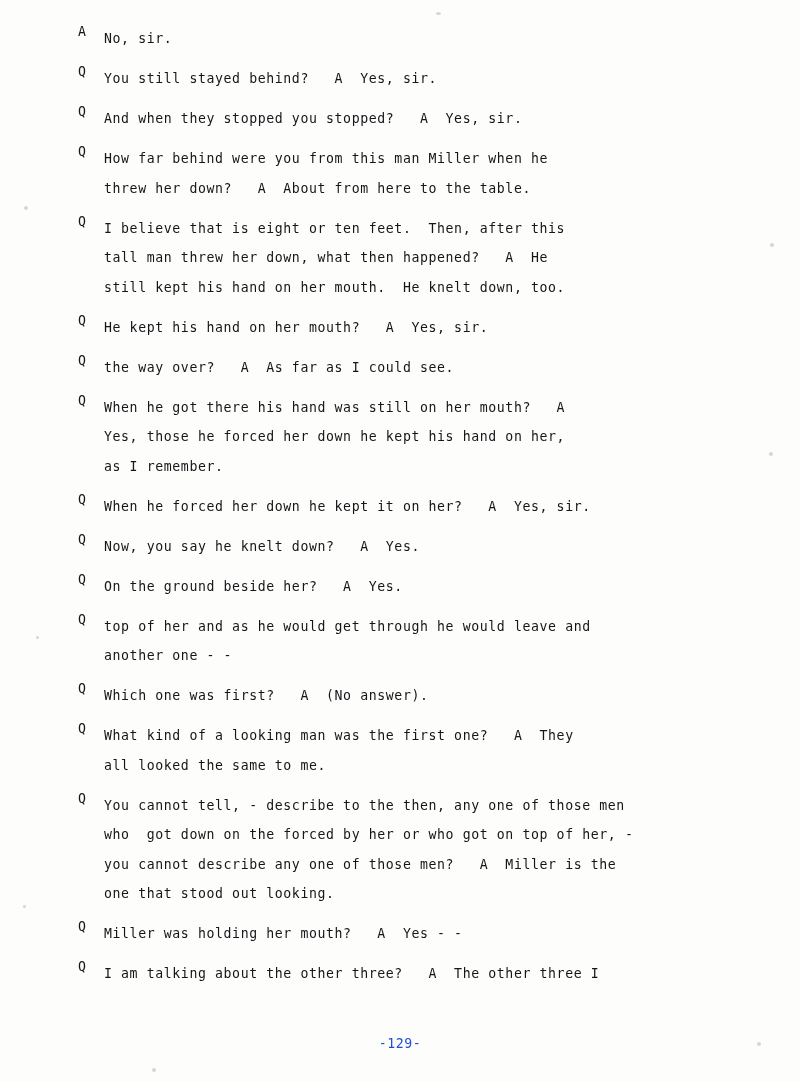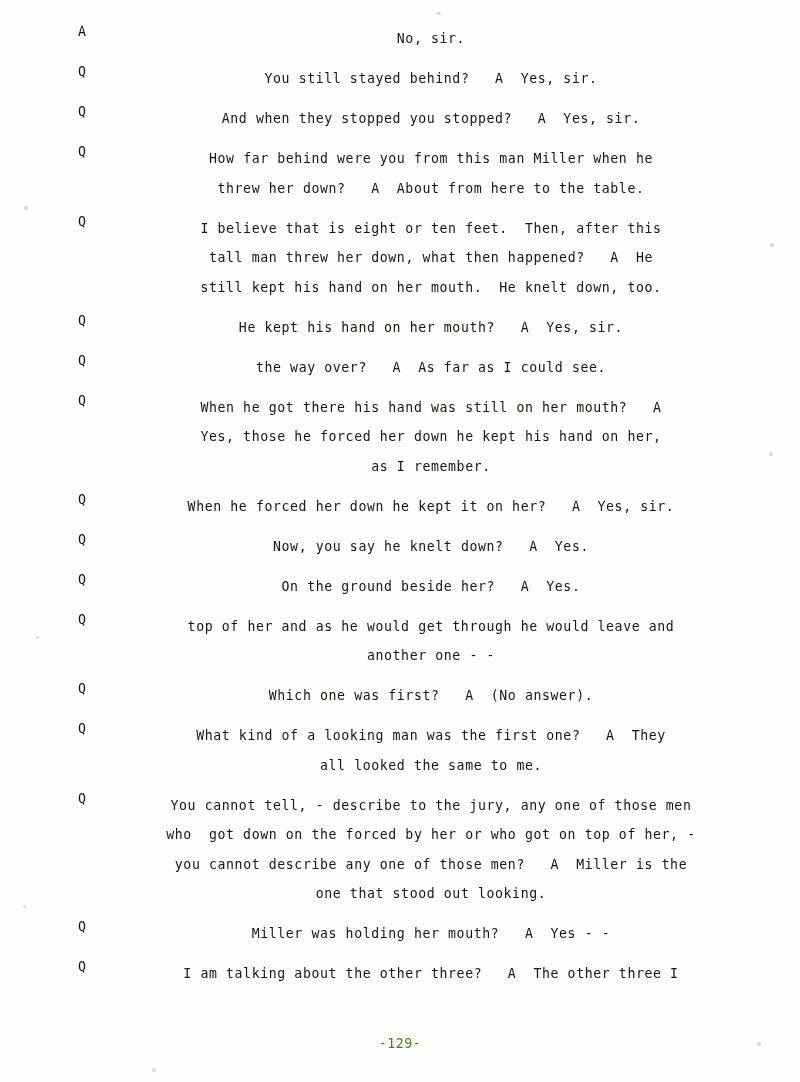--- a/index.html
+++ b/index.html
@@ -36,36 +36,35 @@
     margin-bottom: 10.5px;
   }
   .marker {
     width: 26px;
     flex: 0 0 26px;
     text-align: left;
     color: #16161a;
   }
   .body {
     flex: 1 1 auto;
-    text-align: center;
   }
   .line {
     white-space: pre-wrap;
     line-height: 29.5px;
   }
   #pagenum {
     position: absolute;
     left: 0;
     top: 1036px;
     width: 800px;
     text-align: center;
     font-family: "DejaVu Sans Mono", monospace;
     font-size: 13.2px;
     letter-spacing: 0.6px;
-    color: #4d7c0f;
+    color: #1d4ed8;
   }
 </style>
 </head>
 <body>
 
 <div id="page">
 
   <div class="speck" style="left:436px;top:12px;width:5px;height:3px;"></div>
   <div class="speck" style="left:24px;top:206px;width:4px;height:4px;"></div>
   <div class="speck" style="left:770px;top:243px;width:4px;height:4px;"></div>
@@ -163,21 +162,21 @@
       <div class="qa">
         <div class="marker">Q</div>
         <div class="body">
           <div class="line">What kind of a looking man was the first one?   A  They</div>
           <div class="line">all looked the same to me.</div>
         </div>
       </div>
       <div class="qa">
         <div class="marker">Q</div>
         <div class="body">
-          <div class="line">You cannot tell, - describe to the jury, any one of those men</div>
+          <div class="line">You cannot tell, - describe to the then, any one of those men</div>
           <div class="line">who  got down on the forced by her or who got on top of her, -</div>
           <div class="line">you cannot describe any one of those men?   A  Miller is the</div>
           <div class="line">one that stood out looking.</div>
         </div>
       </div>
       <div class="qa">
         <div class="marker">Q</div>
         <div class="body">
           <div class="line">Miller was holding her mouth?   A  Yes - -</div>
         </div>

